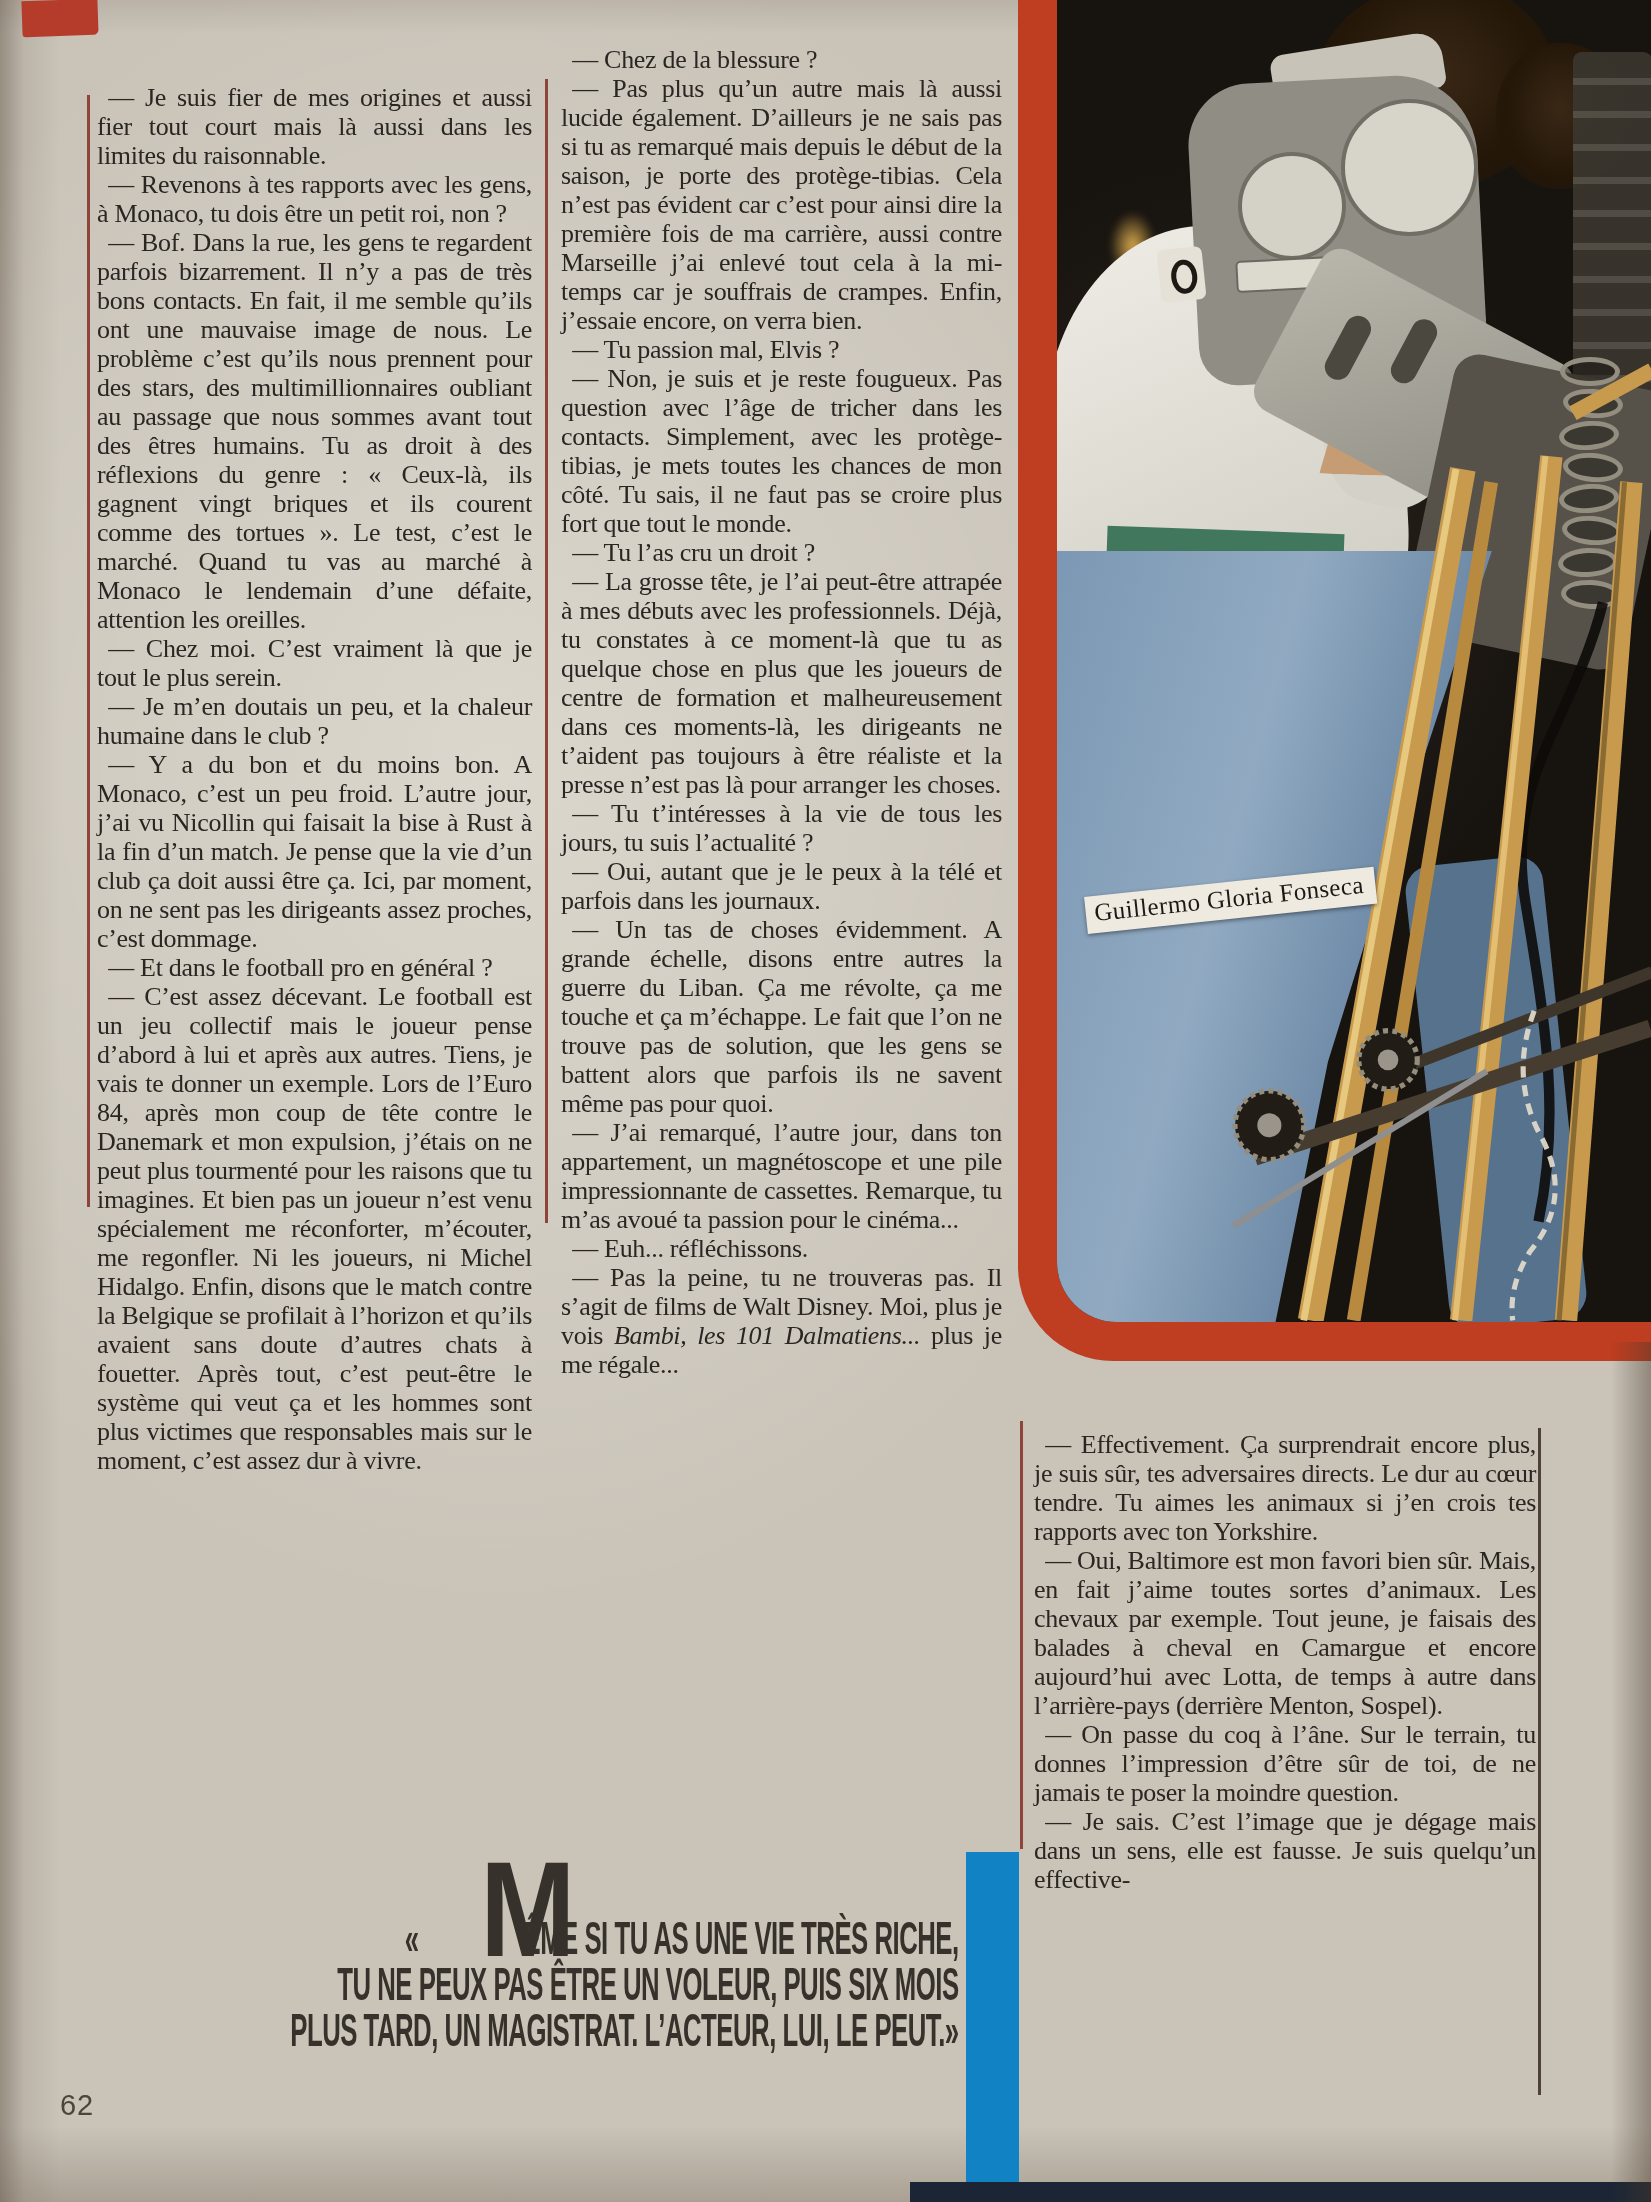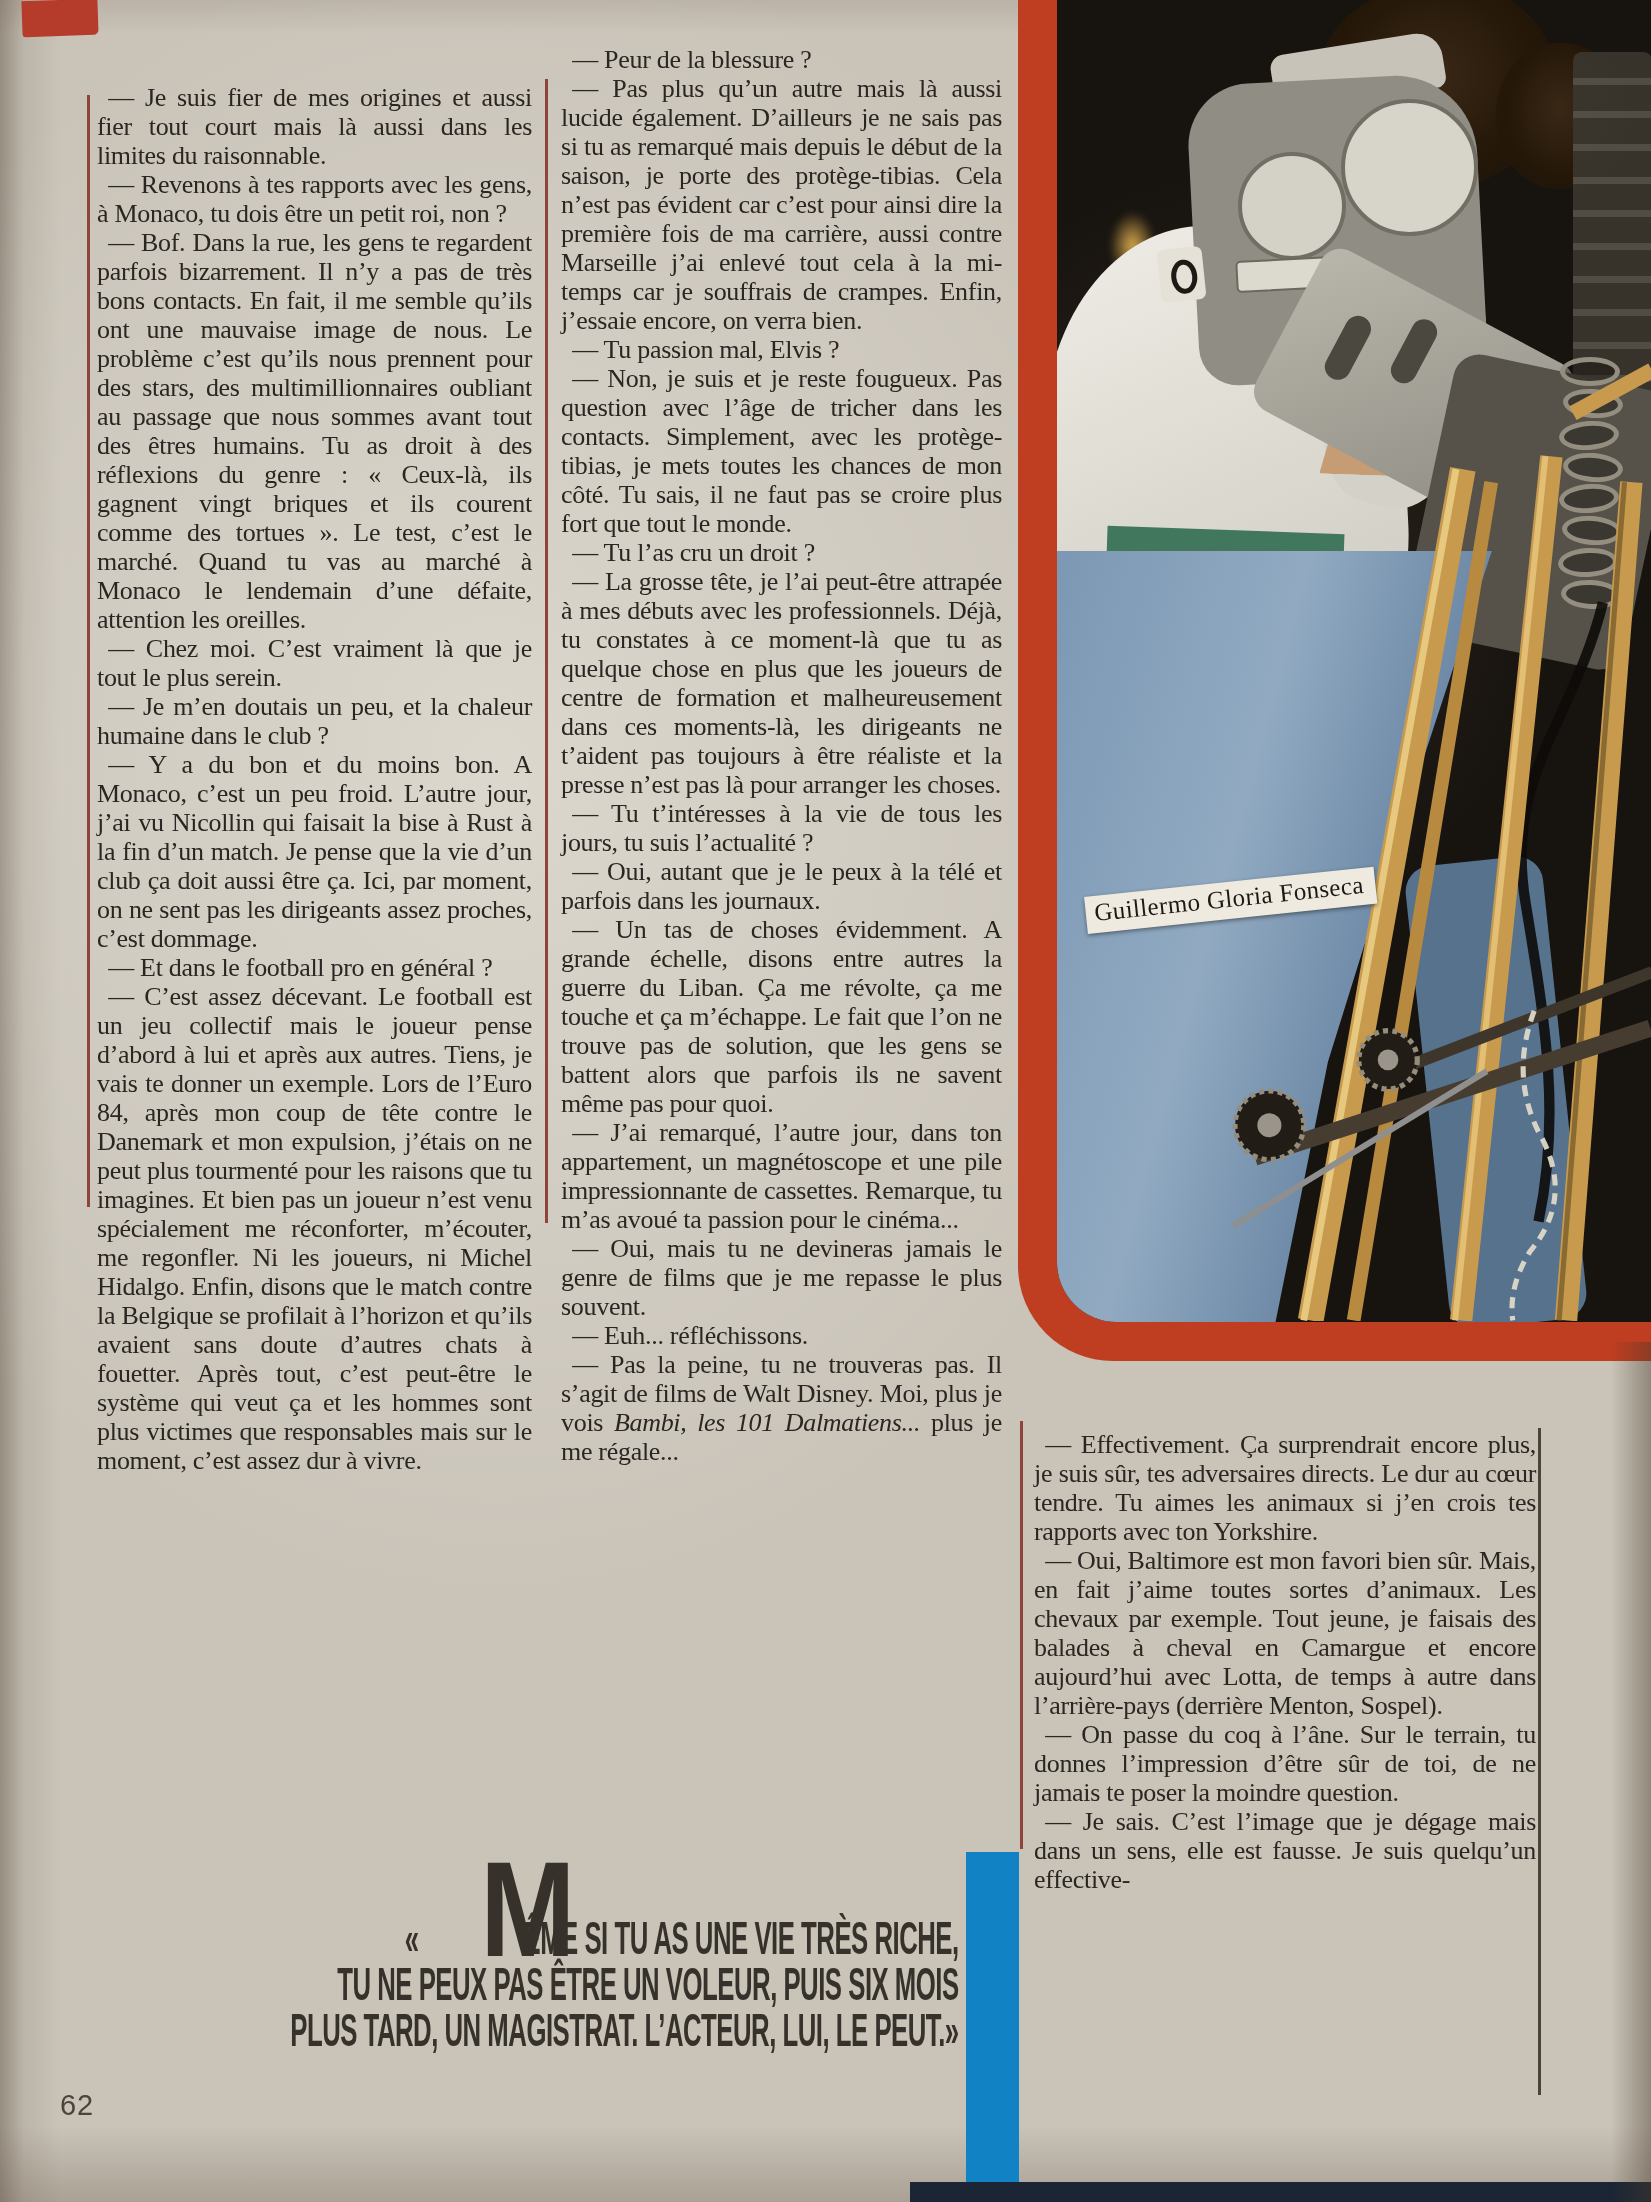--- a/index.html
+++ b/index.html
@@ -68,31 +68,30 @@
     <p class="para">— Revenons à tes rapports avec les gens, à Monaco, tu dois être un petit roi, non ?</p>
     <p class="para">— Bof. Dans la rue, les gens te regardent parfois bizarrement. Il n’y a pas de très bons contacts. En fait, il me semble qu’ils ont une mauvaise image de nous. Le problème c’est qu’ils nous prennent pour des stars, des multimillionnaires oubliant au passage que nous sommes avant tout des êtres humains. Tu as droit à des réflexions du genre : « Ceux-là, ils gagnent vingt briques et ils courent comme des tortues ». Le test, c’est le marché. Quand tu vas au marché à Monaco le lendemain d’une défaite, attention les oreilles.</p>
     <p class="para">— Chez moi. C’est vraiment là que je tout le plus serein.</p>
     <p class="para">— Je m’en doutais un peu, et la chaleur humaine dans le club ?</p>
     <p class="para">— Y a du bon et du moins bon. A Monaco, c’est un peu froid. L’autre jour, j’ai vu Nicollin qui faisait la bise à Rust à la fin d’un match. Je pense que la vie d’un club ça doit aussi être ça. Ici, par moment, on ne sent pas les dirigeants assez proches, c’est dommage.</p>
     <p class="para">— Et dans le football pro en général ?</p>
     <p class="para">— C’est assez décevant. Le football est un jeu collectif mais le joueur pense d’abord à lui et après aux autres. Tiens, je vais te donner un exemple. Lors de l’Euro 84, après mon coup de tête contre le Danemark et mon expulsion, j’étais on ne peut plus tourmenté pour les raisons que tu imagines. Et bien pas un joueur n’est venu spécialement me réconforter, m’écouter, me regonfler. Ni les joueurs, ni Michel Hidalgo. Enfin, disons que le match contre la Belgique se profilait à l’horizon et qu’ils avaient sans doute d’autres chats à fouetter. Après tout, c’est peut-être le système qui veut ça et les hommes sont plus victimes que responsables mais sur le moment, c’est assez dur à vivre.</p>
   </div>
 
   <div class="abs col" style="left:561px;top:45px;width:441px;">
-    <p class="para">— Peur de la blessure ?</p>
+    <p class="para">— Chez de la blessure ?</p>
     <p class="para">— Pas plus qu’un autre mais là aussi lucide également. D’ailleurs je ne sais pas si tu as remarqué mais depuis le début de la saison, je porte des protège-tibias. Cela n’est pas évident car c’est pour ainsi dire la première fois de ma carrière, aussi contre Marseille j’ai enlevé tout cela à la mi-temps car je souffrais de crampes. Enfin, j’essaie encore, on verra bien.</p>
     <p class="para">— Tu passion mal, Elvis ?</p>
     <p class="para">— Non, je suis et je reste fougueux. Pas question avec l’âge de tricher dans les contacts. Simplement, avec les protège-tibias, je mets toutes les chances de mon côté. Tu sais, il ne faut pas se croire plus fort que tout le monde.</p>
     <p class="para">— Tu l’as cru un droit ?</p>
     <p class="para">— La grosse tête, je l’ai peut-être attrapée à mes débuts avec les professionnels. Déjà, tu constates à ce moment-là que tu as quelque chose en plus que les joueurs de centre de formation et malheureusement dans ces moments-là, les dirigeants ne t’aident pas toujours à être réaliste et la presse n’est pas là pour arranger les choses.</p>
     <p class="para">— Tu t’intéresses à la vie de tous les jours, tu suis l’actualité ?</p>
     <p class="para">— Oui, autant que je le peux à la télé et parfois dans les journaux.</p>
     <p class="para">— Un tas de choses évidemment. A grande échelle, disons entre autres la guerre du Liban. Ça me révolte, ça me touche et ça m’échappe. Le fait que l’on ne trouve pas de solution, que les gens se battent alors que parfois ils ne savent même pas pour quoi.</p>
     <p class="para">— J’ai remarqué, l’autre jour, dans ton appartement, un magnétoscope et une pile impressionnante de cassettes. Remarque, tu m’as avoué ta passion pour le cinéma...</p>
-    <p class="para">— Oui, mais tu ne devineras jamais le genre de films que je me repasse le plus souvent.</p>
     <p class="para">— Euh... réfléchissons.</p>
     <p class="para"><span>— Pas la peine, tu ne trouveras pas. Il s’agit de films de Walt Disney. Moi, plus je vois </span><i>Bambi, les 101 Dalmatiens...</i><span> plus je me régale...</span></p>
   </div>
 
   <div class="abs col" style="left:1034px;top:1430px;width:502px;">
     <p class="para">— Effectivement. Ça surprendrait encore plus, je suis sûr, tes adversaires directs. Le dur au cœur tendre. Tu aimes les animaux si j’en crois tes rapports avec ton Yorkshire.</p>
     <p class="para">— Oui, Baltimore est mon favori bien sûr. Mais, en fait j’aime toutes sortes d’animaux. Les chevaux par exemple. Tout jeune, je faisais des balades à cheval en Camargue et encore aujourd’hui avec Lotta, de temps à autre dans l’arrière-pays (derrière Menton, Sospel).</p>
     <p class="para">— On passe du coq à l’âne. Sur le terrain, tu donnes l’impression d’être sûr de toi, de ne jamais te poser la moindre question.</p>
     <p class="para">— Je sais. C’est l’image que je dégage mais dans un sens, elle est fausse. Je suis quelqu’un effective-</p>
   </div>

